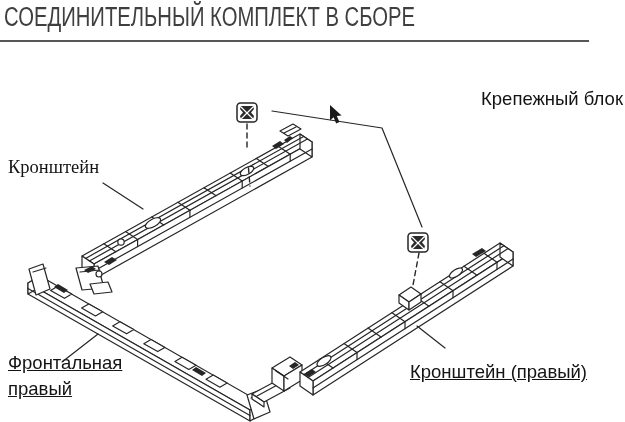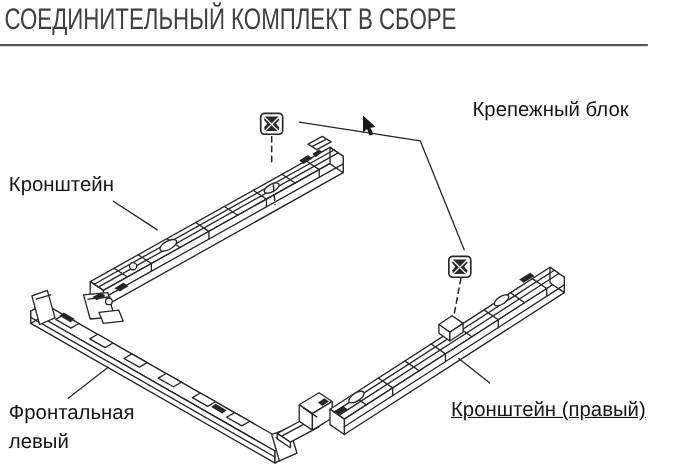--- a/index.html
+++ b/index.html
@@ -11,40 +11,40 @@
     position:absolute;left:4px;top:2px;white-space:nowrap;
     font-size:27px;color:#3f3f3f;font-weight:400;
     transform:scaleX(0.75);transform-origin:left top;letter-spacing:0px;
   }
   .title-rule{
     position:absolute;left:0;top:40px;width:589px;height:2px;background:#565656;
   }
   .callout{
     position:absolute;font-size:18.5px;line-height:22px;color:#141414;
   }
-  .callout.center{text-align:center;}
+  .callout.center{text-align:right;}
   .drawing{position:absolute;left:0;top:0;width:625px;height:422px;}
 </style>
 </head>
 <body>
 
 <div class="page-title">СОЕДИНИТЕЛЬНЫЙ КОМПЛЕКТ В СБОРЕ</div>
 <div class="title-rule"></div>
 
 <div class="callout center" style="left:378px;top:88px;width:245px;">
   <div>Крепежный блок</div>
 </div>
 
-<div class="callout" style="left:8px;top:157px;line-height:21px;">
+<div class="callout" style="left:8px;top:157px;line-height:21px;font-family:Liberation Serif, serif;">
   <div>Кронштейн</div>
 </div>
 
-<div class="callout" style="left:8px;top:362px;line-height:26px;">
+<div class="callout" style="left:8px;top:350px;line-height:26px;text-decoration:underline;">
   <div>Фронтальная</div>
-  <div>левый</div>
+  <div>правый</div>
 </div>
 
 <div class="callout" style="left:410px;top:361px;text-decoration:underline;">
   <div>Кронштейн (правый)</div>
 </div>
 
 <svg class="drawing" viewBox="0 0 625 422" fill="#ffffff" stroke="#262626" stroke-width="1.2" stroke-linejoin="round" stroke-linecap="round">
 
   <g>
 

